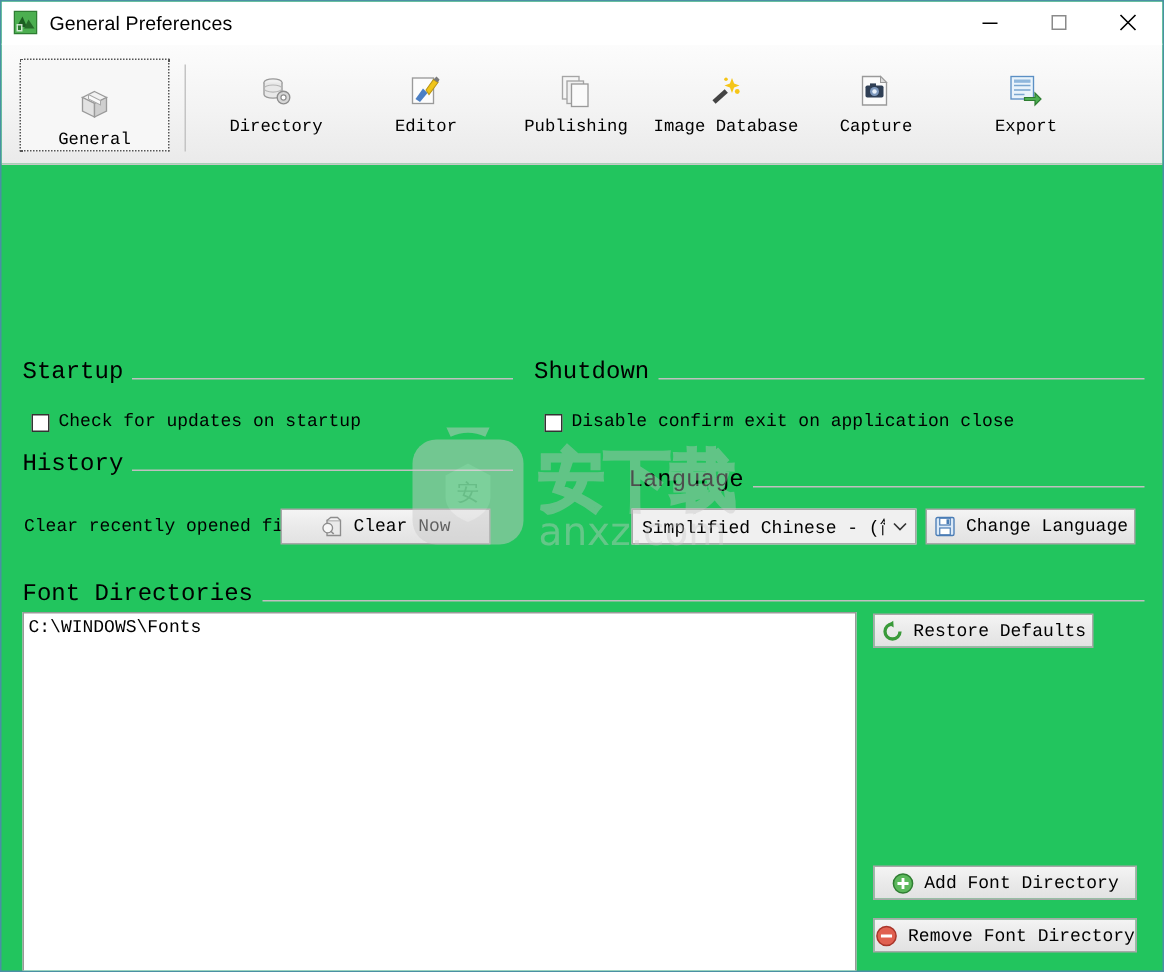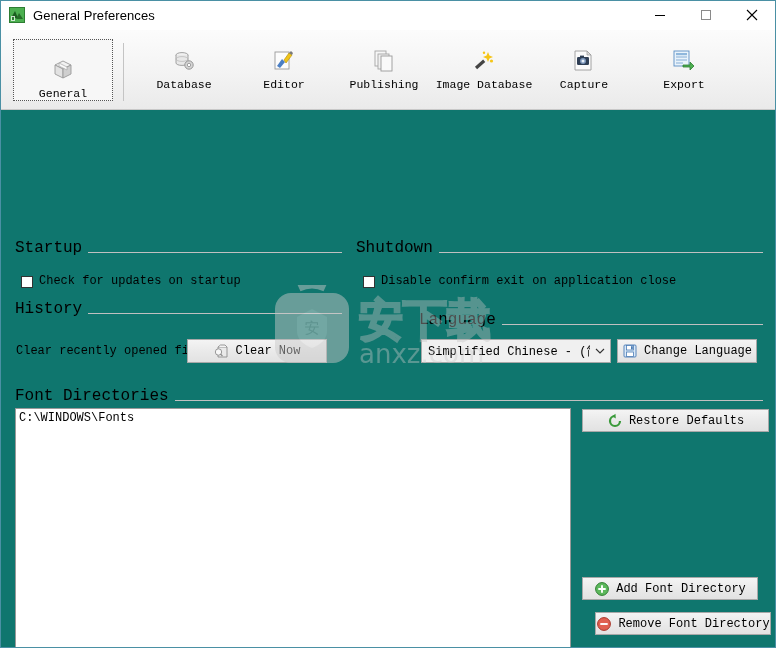--- a/index.html
+++ b/index.html
@@ -12,21 +12,21 @@
     font-family: "Liberation Mono", "DejaVu Sans Mono", monospace;
     font-size: 12px;
     color: #000;
     background: #ffffff;
     overflow: hidden;
   }
   .window {
     position: relative;
     width: 776px;
     height: 648px;
-    background: #0f766e;
+    background: #22c55e;
     border: 1px solid #4a90a4;
     box-sizing: border-box;
     overflow: hidden;
   }
 
   
   .titlebar {
     position: relative;
     height: 28px;
     background: #ffffff;
@@ -294,21 +294,21 @@
         <svg width="26" height="26" viewBox="0 0 26 26">
           <g transform="translate(3,3)">
             <ellipse cx="8" cy="4" rx="6" ry="2.4" fill="#f0f0f0" stroke="#999" stroke-width="0.9"></ellipse>
             <path d="M2 4 L2 12 A6 2.4 0 0 0 14 12 L14 4" fill="#e8e8e8" stroke="#999" stroke-width="0.9"></path>
             <ellipse cx="8" cy="8" rx="6" ry="2.4" fill="none" stroke="#b5b5b5" stroke-width="0.7"></ellipse>
             <circle cx="15" cy="14" r="4.2" fill="#d6d6d6" stroke="#8d8d8d" stroke-width="0.9"></circle>
             <circle cx="15" cy="14" r="1.7" fill="#fff" stroke="#8d8d8d" stroke-width="0.8"></circle>
           </g>
         </svg>
       </div>
-      <div class="tab-label">Database</div>
+      <div class="tab-label">Directory</div>
     </div>
 
     <div class="tab">
       <div class="tab-icon">
         <svg width="26" height="26" viewBox="0 0 26 26">
           <g transform="translate(4,3)">
             <rect x="0" y="1" width="14" height="17" fill="#fcfcfc" stroke="#9a9a9a" stroke-width="0.9"></rect>
             <path d="M2 15 L7 8 L10 11 L5 17 Z" fill="#4b7fc4"></path>
             <path d="M9 9 L14 2 L17 4 L11 12 Z" fill="#f0c419" stroke="#b99412" stroke-width="0.7"></path>
             <path d="M14 2 L17 4 L18 2 L16 0 Z" fill="#7a7a7a"></path>
@@ -437,39 +437,39 @@
       <span>Change Language</span>
     </div>
 
     <div class="group-title-row" style="left:14px; top:277px; width:748px;">
       <div class="group-title">Font Directories</div>
       <div class="group-rule"></div>
     </div>
     <div class="listbox" style="left:14px; top:298px; width:556px; height:272px;">
       <div class="item">C:\WINDOWS\Fonts</div>
     </div>
-    <div class="btn" style="left:581px; top:299px; width:187px; height:23px;">
+    <div class="btn" style="left:581px; top:299px; width:147px; height:23px;">
       <span class="bicon">
         <svg width="16" height="16" viewBox="0 0 16 16">
           <path d="M13 8 A5 5 0 1 1 8 3" fill="none" stroke="#3a9a3a" stroke-width="2.2"></path>
           <path d="M8.5 0.8 L5.2 3.2 L8.8 5.4 Z" fill="#3a9a3a"></path>
         </svg>
       </span>
       <span>Restore Defaults</span>
     </div>
     <div class="btn" style="left:581px; top:467px; width:176px; height:23px;text-align:right;">
       <span class="bicon">
         <svg width="16" height="16" viewBox="0 0 16 16">
           <circle cx="8" cy="8" r="6.4" fill="#5cb85c" stroke="#2f7d32" stroke-width="1"></circle>
           <path d="M8 4.3 V11.7 M4.3 8 H11.7" stroke="#ffffff" stroke-width="1.9"></path>
         </svg>
       </span>
       <span>Add Font Directory</span>
     </div>
-    <div class="btn" style="left:594px; top:502px; width:176px; height:23px;">
+    <div class="btn" style="left:581px; top:502px; width:176px; height:23px;">
       <span class="bicon">
         <svg width="16" height="16" viewBox="0 0 16 16">
           <circle cx="8" cy="8" r="6.4" fill="#e06050" stroke="#a8352a" stroke-width="1"></circle>
           <path d="M4.3 8 H11.7" stroke="#ffffff" stroke-width="1.9"></path>
         </svg>
       </span>
       <span>Remove Font Directory</span>
     </div>
 
   </div>

